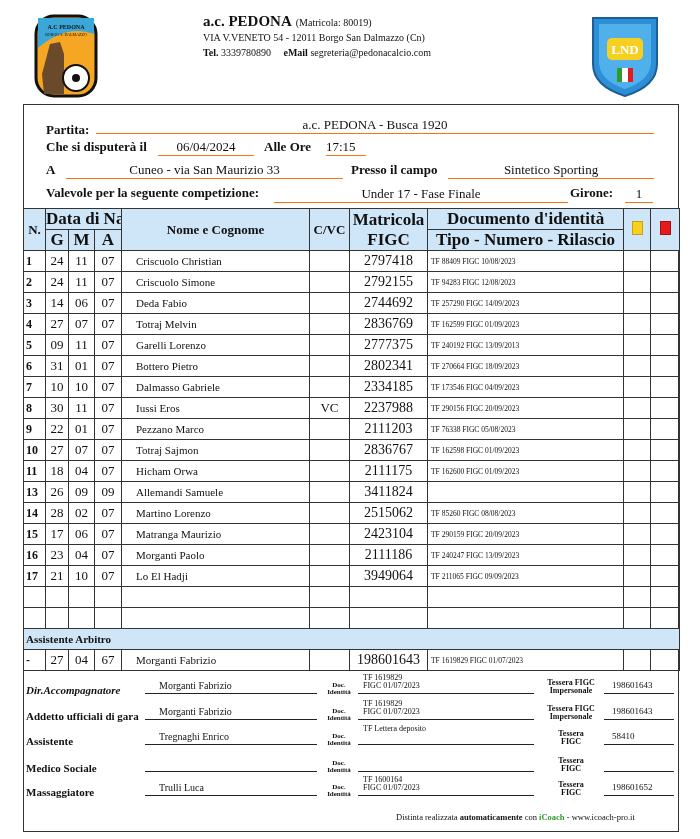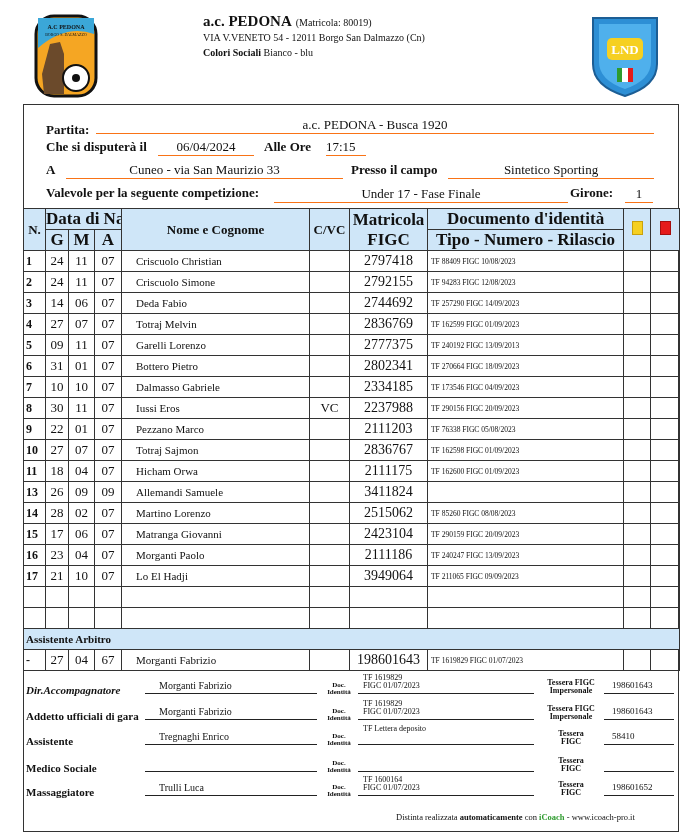--- a/index.html
+++ b/index.html
@@ -61,21 +61,21 @@
     <path d="M8 60 L16 30 L26 28 L30 40 L30 80 L10 80 Z" fill="#6b4a2b"></path>
     <circle cx="42" cy="64" r="13" fill="#fff" stroke="#111" stroke-width="2"></circle>
     <circle cx="42" cy="64" r="4" fill="#111"></circle>
     <text x="32" y="15" font-size="6" text-anchor="middle" font-weight="bold" fill="#111">A.C PEDONA</text>
     <text x="32" y="22" font-size="4" text-anchor="middle" fill="#111">BORGO S. DALMAZZO</text>
   </svg>
 
   <div class="club">
     <div><span class="name">a.c. PEDONA</span><span class="mat">(Matricola: 80019)</span></div>
     <div>VIA V.VENETO 54 - 12011 Borgo San Dalmazzo (Cn)</div>
-    <div><b>Colori Sociali</b> <span>Bianco - blu</span></div>
+    <div><b>Tel.</b> <span>3339780890</span>&nbsp;&nbsp;&nbsp;&nbsp; <b>eMail</b> <span>segreteria@pedonacalcio.com</span></div>
   </div>
 
   <svg class="logo-right" viewBox="0 0 72 84">
     <path d="M4 4 L68 4 L68 50 Q68 72 36 82 Q4 72 4 50 Z" fill="#2d8fd5" stroke="#1c5e95" stroke-width="2"></path>
     <path d="M10 10 L62 10 L62 48 Q62 66 36 75 Q10 66 10 48 Z" fill="#4fb0ec"></path>
     <rect x="18" y="24" width="36" height="22" rx="5" fill="#f6d021"></rect>
     <text x="36" y="40" font-size="13" text-anchor="middle" font-weight="bold" fill="#fff">LND</text>
     <rect x="28" y="54" width="5" height="14" fill="#2e9b2e"></rect>
     <rect x="33" y="54" width="6" height="14" fill="#fff"></rect>
     <rect x="39" y="54" width="5" height="14" fill="#e51b1b"></rect>
@@ -291,21 +291,21 @@
         <td class="c-mat">2515062</td>
         <td class="c-doc">TF  85260  FIGC 08/08/2023</td>
         <td></td>
         <td></td>
       </tr>
       <tr style="height: 21px;">
         <td class="c-n">15</td>
         <td class="c-d">17</td>
         <td class="c-d">06</td>
         <td class="c-d">07</td>
-        <td class="c-name">Matranga Giovanni</td>
+        <td class="c-name">Matranga Maurizio</td>
         <td class="c-cap"></td>
         <td class="c-mat">2423104</td>
         <td class="c-doc">TF  290159  FIGC 20/09/2023</td>
         <td></td>
         <td></td>
       </tr>
       <tr style="height: 21px;">
         <td class="c-n">16</td>
         <td class="c-d">23</td>
         <td class="c-d">04</td>

